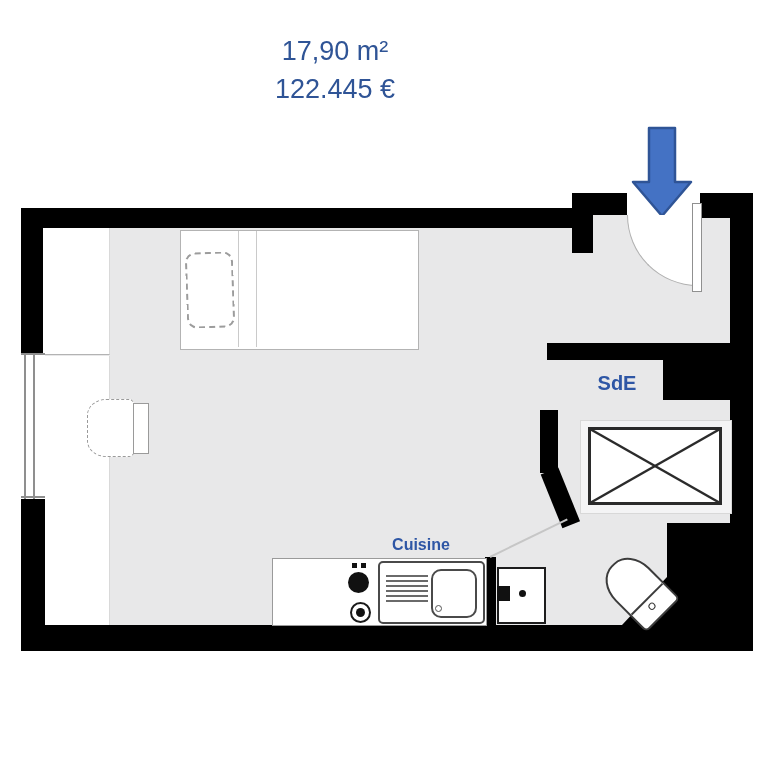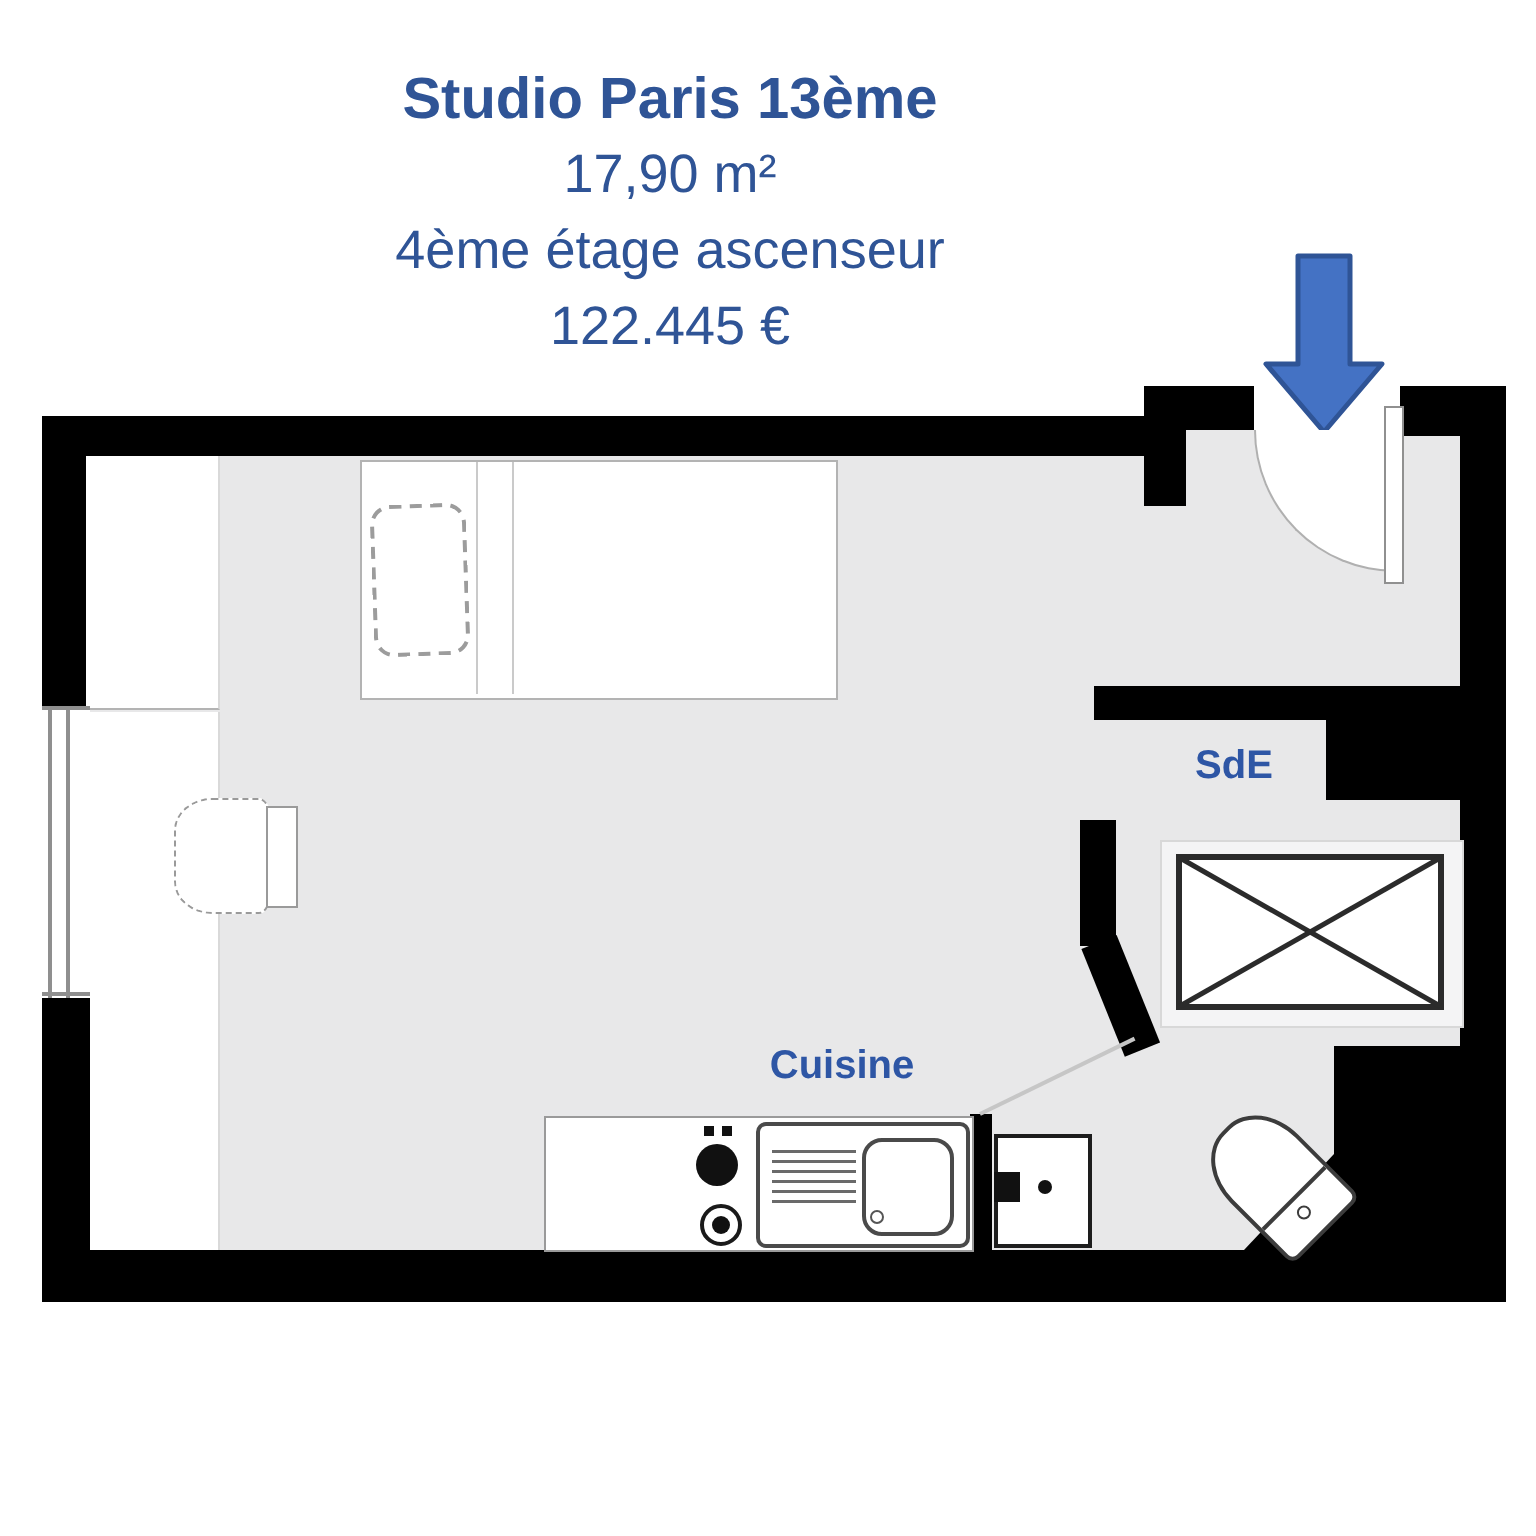--- a/index.html
+++ b/index.html
@@ -60,23 +60,21 @@
        border-bottom:48px solid var(--wall-black,#000);}
   .swingline{position:absolute;height:2px;background:#c6c6c6;
        transform-origin:0 50%;transform:rotate(-26deg);}
 </style>
 </head>
 <body>
 
 <div class="page">
 
   <div class="header">
-    <div class="t1">Studio Paris 13ème</div>
     <div class="t2">17,90 m²</div>
-    <div class="t2">4ème étage ascenseur</div>
     <div class="t2">122.445 €</div>
   </div>
 
   <svg class="abs" style="left:630px;top:126px;" width="64" height="94" viewBox="0 0 64 94">
     <polygon points="19,2 45,2 45,56 61,56 32,90 3,56 19,56" fill="var(--arrow-fill,#4472C4)" stroke="var(--arrow-stroke,#2F5496)" stroke-width="2.5" stroke-linejoin="round"></polygon>
   </svg>
 
   <div class="floor" style="left:43px;top:228px;width:550px;height:397px;"></div>
   <div class="floor" style="left:593px;top:215px;width:139px;height:128px;"></div>
   <div class="floor" style="left:558px;top:345px;width:174px;height:178px;"></div>
@@ -141,15 +139,15 @@
   <div class="hb-notch" style="left:497px;top:586px;width:13px;height:15px;"></div>
   <div class="hb-dot" style="left:519px;top:590px;width:7px;height:7px;"></div>
   <div class="toilet" style="left:613px;top:556px;width:44px;height:68px;">
     <div class="toilet-body">
       <div class="toilet-line"></div>
     </div>
     <div class="toilet-dot"></div>
   </div>
 
   <div class="label" style="left:577px;top:370px;width:80px;font-size:20px;">SdE</div>
-  <div class="label" style="left:361px;top:520px;width:120px;font-size:20px;">Cuisine</div>
+  <div class="label" style="left:361px;top:534px;width:120px;font-size:16px;">Cuisine</div>
 
 </div>
 
 </body></html>

